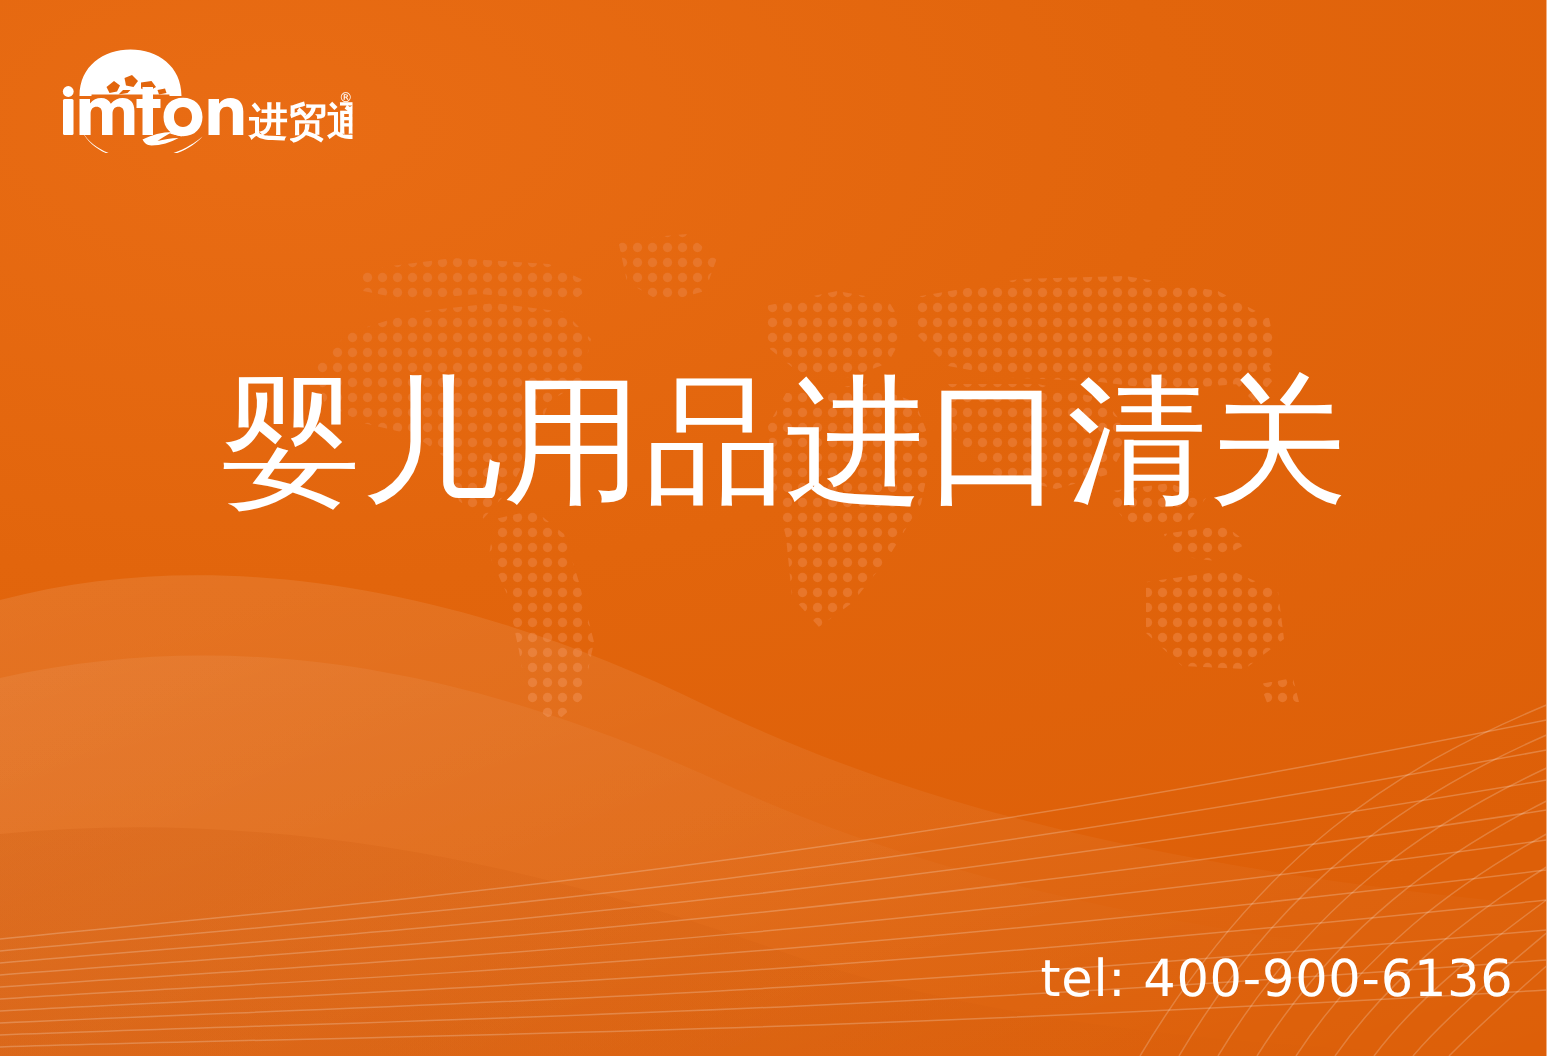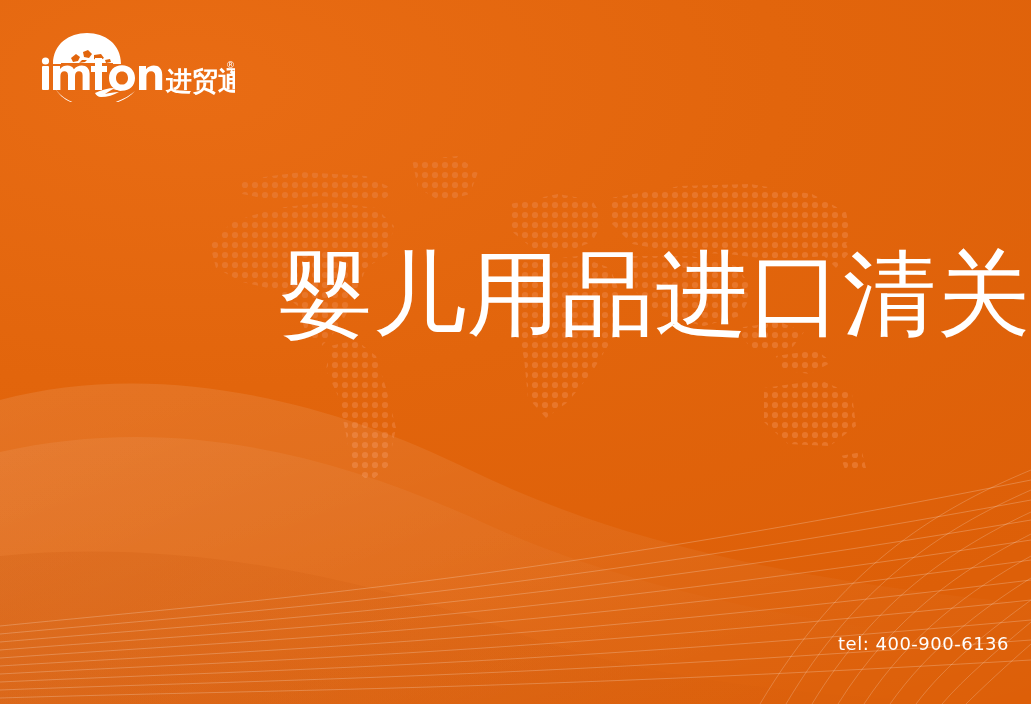--- a/index.html
+++ b/index.html
@@ -57,39 +57,39 @@
     height: 72px;
     display: block;
   }
 
   
   .headline {
     position: absolute;
     left: 16px;
     right: 0;
     top: 232px;
-    text-align: right;
+    text-align: center;
     color: #ffffff;
     font-family: "DejaVu Sans", "Liberation Sans", sans-serif;
     font-weight: 300;
     font-size: 93px;
     line-height: 124px;
     letter-spacing: 1px;
     white-space: nowrap;
   }
   .headline .line { display: block; }
 
   
   .tel {
     position: absolute;
     right: 22px;
     top: 633px;
     color: #ffffff;
     font-family: "DejaVu Sans", "Liberation Sans", sans-serif;
-    font-size: 18px;
+    font-size: 34px;
     font-weight: 400;
     letter-spacing: 0.5px;
     white-space: nowrap;
     margin-left: 15px;
   }
 </style>
 </head>
 <body>
 
 <div class="banner">

